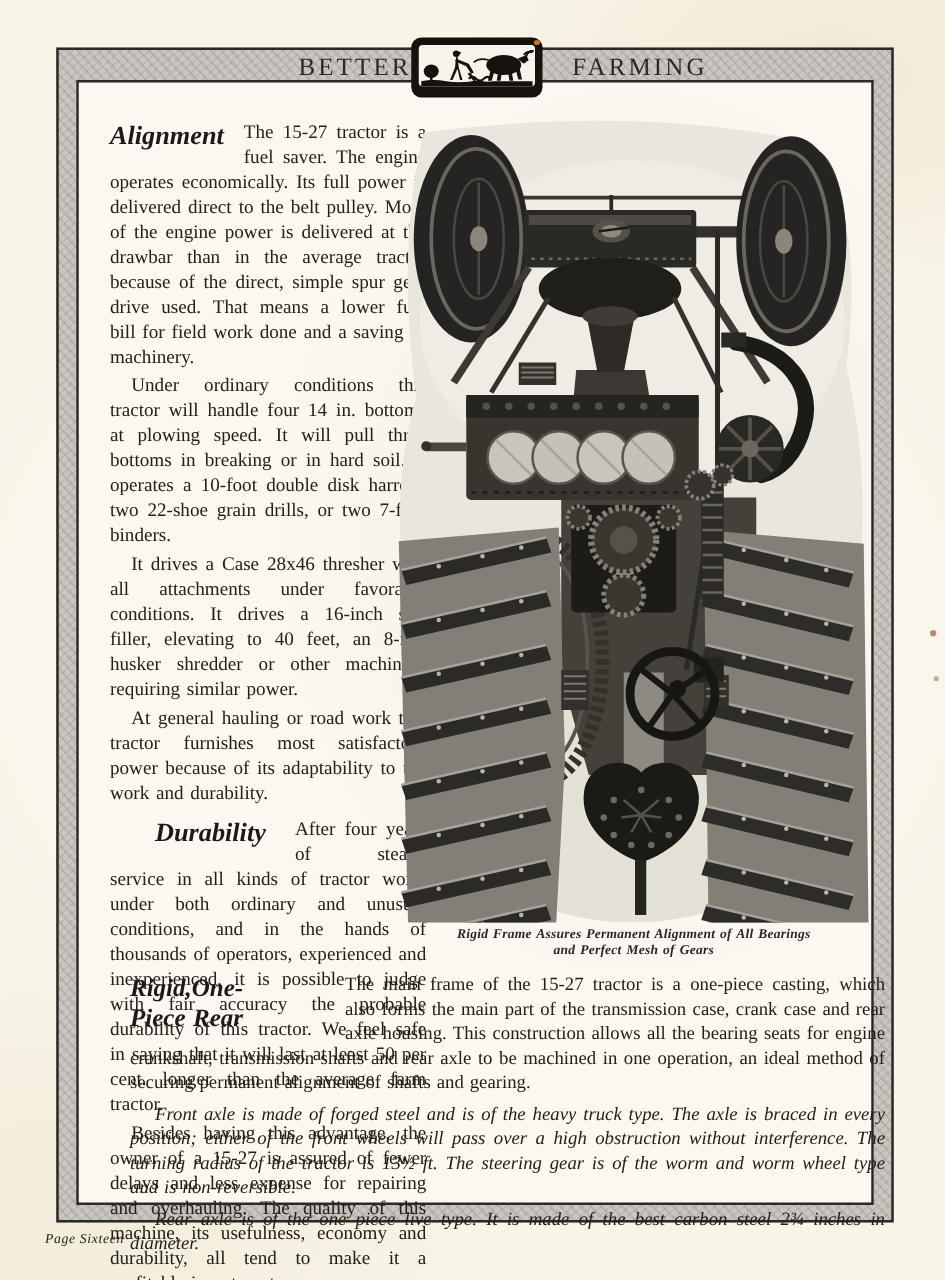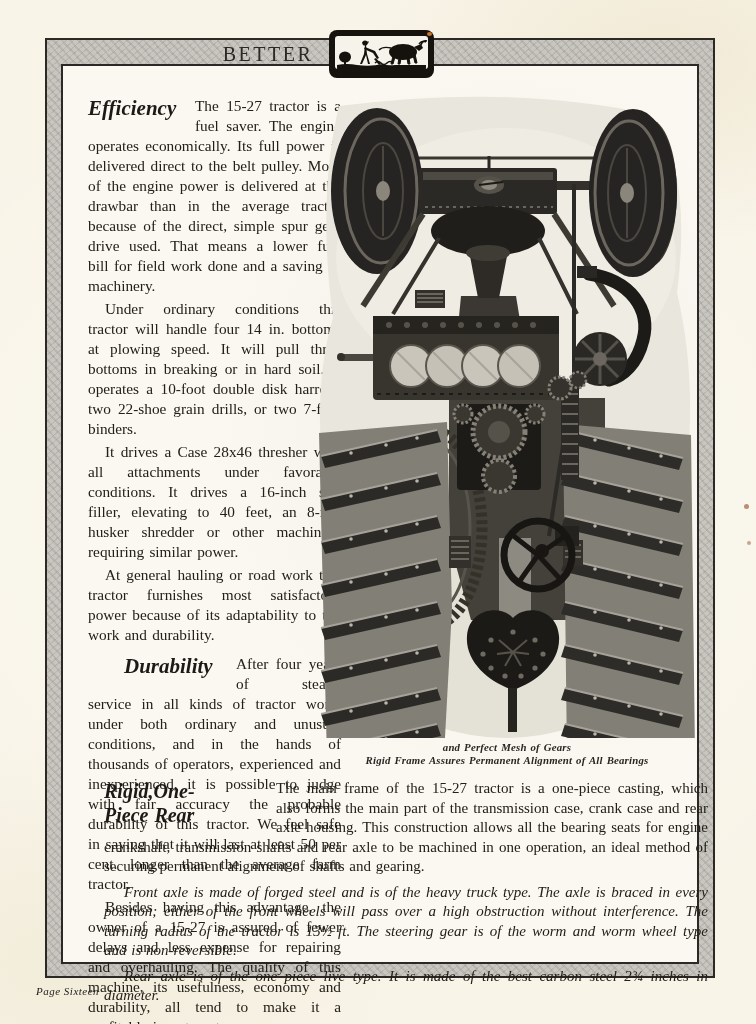--- a/index.html
+++ b/index.html
@@ -26,21 +26,21 @@
     border:2px solid #2b2825;box-sizing:border-box;
     background:
       radial-gradient(ellipse 400px 500px at 70% 40%, rgba(233,230,221,.5), transparent 75%),
       #faf8f0;
   }
   
   .hdr-word{
     position:absolute;top:43px;height:22px;line-height:22px;text-align:center;
     font-size:20px;letter-spacing:2.5px;color:#2c2824;font-weight:normal;
   }
-  #hdr-left{left:148px;width:240px;}
+  #hdr-left{left:164px;width:240px;}
   #hdr-right{left:392px;width:240px;}
   .plaque{
     position:absolute;left:330px;top:31px;width:103px;height:46px;
     background:#16130f;border-radius:7px;box-shadow:0 0 0 1px #16130f;
   }
   .plaque-inner{
     position:absolute;left:5px;top:5px;right:5px;bottom:8px;
     background:#f6f3ea;border-radius:3px;overflow:hidden;
   }
   .speck{position:absolute;border-radius:50%;}
@@ -78,20 +78,21 @@
 </style>
 </head>
 <body>
 
 <div id="page">
 
   <div class="frame-band"></div>
   <div class="frame-paper"></div>
 
   <div class="hdr-word" id="hdr-left">BETTER</div>
+  <div class="hdr-word" id="hdr-right">FARMING</div>
 
   <div class="plaque">
     <div class="plaque-inner">
       <svg width="93" height="33" viewBox="0 0 93 33">
 
         <path d="M2,29 Q12,27 22,29 Q35,31 48,28 Q52,30 60,29 L91,29 L91,33 L2,33 Z" fill="#15120e"></path>
         <path d="M40,27 q3,-3 6,0 q3,3 6,0 q3,-3 6,0" stroke="#15120e" stroke-width="1.6" fill="none"></path>
 
         <ellipse cx="10" cy="21" rx="6" ry="5.5" fill="#15120e"></ellipse>
         <rect x="9" y="24" width="2" height="6" fill="#15120e"></rect>
@@ -109,21 +110,21 @@
         <path d="M56,12 Q48,10 44,14" stroke="#15120e" stroke-width="1.4" fill="none"></path>
       </svg>
     </div>
   </div>
   <div class="speck" style="left:427px;top:32px;width:5px;height:4px;background:#c8742a;"></div>
   <div class="speck" style="left:744px;top:504px;width:5px;height:5px;background:#a66b4a;opacity:.75;"></div>
   <div class="speck" style="left:747px;top:541px;width:4px;height:4px;background:#b5835f;opacity:.7;"></div>
 
   <div class="left-col">
     <section>
-      <div class="run-head head-one">Efficiency</div>
+      <div class="run-head head-one">Alignment</div>
       <p>The 15-27 tractor is a fuel saver. The engine operates economically. Its full power is delivered direct to the belt pulley. More of the engine power is delivered at the drawbar than in the average tractor because of the direct, simple spur gear drive used. That means a lower fuel bill for field work done and a saving of machinery.</p>
       <p class="ind">Under ordinary conditions this tractor will handle four 14 in. bottoms at plowing speed. It will pull three bottoms in breaking or in hard soil. It operates a 10-foot double disk harrow, two 22-shoe grain drills, or two 7-foot binders.</p>
       <p class="ind">It drives a Case 28x46 thresher with all attachments under favorable conditions. It drives a 16-inch silo filler, elevating to 40 feet, an 8-roll husker shredder or other machinery requiring similar power.</p>
       <p class="ind">At general hauling or road work this tractor furnishes most satisfactory power because of its adaptability to the work and durability.</p>
     </section>
     <section class="sec2">
       <div class="run-head head-one">Durability</div>
       <p>After four years of steady service in all kinds of tractor work, under both ordinary and unusual conditions, and in the hands of thousands of operators, experienced and inexperienced, it is possible to judge with fair accuracy the probable durability of this tractor. We feel safe in saying that it will last at least 50 per cent. longer than the average farm tractor.</p>
       <p class="ind">Besides having this advantage, the owner of a 15-27 is assured of fewer delays and less expense for repairing and overhauling. The quality of this machine, its usefulness, economy and durability, all tend to make it a profitable investment.</p>
     </section>
@@ -307,22 +308,22 @@
             <circle cx="224" cy="552" r="2.6"></circle>
             <circle cx="202" cy="544" r="2.6"></circle>
         </g>
         <path d="M202,564 L188,552 M202,564 L216,552 M202,564 L186,566 M202,564 L218,566 M202,564 L194,578 M202,564 L210,578" stroke="#55524a" stroke-width="2"></path>
         <rect x="197" y="600" width="9" height="44" fill="#26241f"></rect>
       </g>
     </svg>
   </div>
 
   <div class="fig-caption">
+    <div>Rigid Frame Assures Permanent Alignment of All Bearings</div>
     <div>and Perfect Mesh of Gears</div>
-    <div>Rigid Frame Assures Permanent Alignment of All Bearings</div>
   </div>
 
   <div class="bottom-sec">
     <div class="run-head head-two">
       <span>Rigid,One-</span><br>
       <span>Piece Rear</span>
     </div>
     <p>The main frame of the 15-27 tractor is a one-piece casting, which also forms the main part of the transmission case, crank case and rear axle housing. This construction allows all the bearing seats for engine crankshaft, transmission shafts and rear axle to be machined in one operation, an ideal method of securing permanent alignment of shafts and gearing.</p>
     <p class="ind">Front axle is made of forged steel and is of the heavy truck type. The axle is braced in every position; either of the front wheels will pass over a high obstruction without interference. The turning radius of the tractor is 13½ ft. The steering gear is of the worm and worm wheel type and is non-reversible.</p>
     <p class="ind">Rear axle is of the one piece live type. It is made of the best carbon steel 2¾ inches in diameter.</p>

